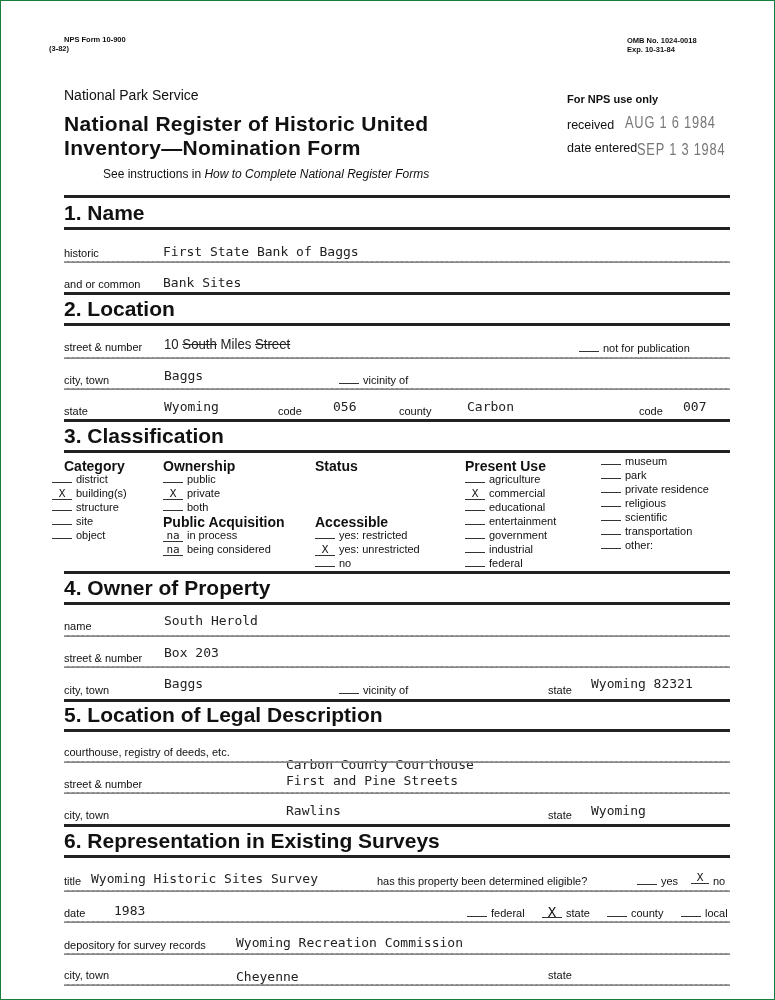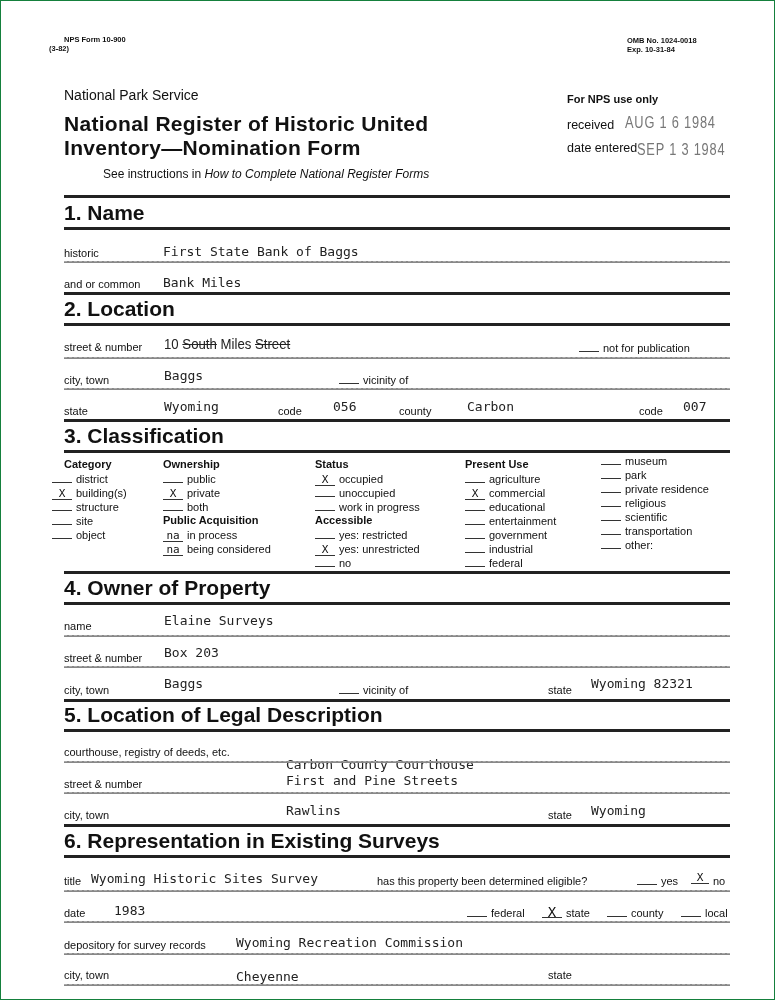--- a/index.html
+++ b/index.html
@@ -15,21 +15,21 @@
   .nps { font-size: 11px; font-weight: bold; }
   .nps-lbl { font-size: 12.5px; }
   .stamp { font-family: "Liberation Sans", sans-serif; font-size: 16px; color: #777; letter-spacing: 1px; font-stretch: condensed; transform: scaleX(0.8); transform-origin: left; }
   .rule { position: absolute; left: 63px; width: 666px; height: 3px; background: #222; }
   .rule.thin { height: 1px; background: #888; border-top: 1px dashed #aaa; }
   .sec { font-size: 21px; font-weight: bold; line-height: 24px; }
   .lbl { font-size: 11px; color: #111; }
   .val { font-family: "DejaVu Sans Mono", monospace; font-size: 13px; color: #222; }
   .val.cond { font-family: "Liberation Sans", sans-serif; font-size: 15px; transform: scaleX(0.88); transform-origin: left; }
   .blank { display: inline-block; width: 20px; border-bottom: 1px solid #333; text-align: center; font-family: "DejaVu Sans Mono", monospace; font-size: 11px; line-height: 10px; margin-right: 4px; }
-  .colh { font-size: 11px; font-weight: bold; }
+  .colh { font-size: 14px; font-weight: bold; }
   .opt { font-size: 11px; line-height: 14px; }
   .strike { text-decoration: line-through; }
 </style>
 </head>
 <body>
 
 <div class="page">
 
   <div class="abs tiny" style="left:63px; top:34px;">NPS Form 10-900</div>
   <div class="abs tiny" style="left:48px; top:43px;">(3-82)</div>
@@ -51,21 +51,21 @@
 
   <div class="rule" style="top:194px;"></div>
   <div class="abs sec" style="left:63px; top:200px;">1.  Name</div>
   <div class="rule" style="top:226px;"></div>
 
   <div class="abs lbl" style="left:63px; top:246px;">historic</div>
   <div class="abs val" style="left:162px; top:243px;">First State Bank of Baggs</div>
   <div class="rule thin" style="top:260px;"></div>
 
   <div class="abs lbl" style="left:63px; top:277px;">and or common</div>
-  <div class="abs val" style="left:162px; top:274px;">Bank Miles</div>
+  <div class="abs val" style="left:162px; top:274px;">Bank Sites</div>
 
   <div class="rule" style="top:291px;"></div>
   <div class="abs sec" style="left:63px; top:296px;">2.  Location</div>
   <div class="rule" style="top:322px;"></div>
 
   <div class="abs lbl" style="left:63px; top:340px;">street &amp; number</div>
   <div class="abs val cond" style="left:163px; top:334px;"><span>10 </span><span class="strike">South</span><span> Miles </span><span class="strike">Street</span></div>
   <div class="abs lbl" style="left:578px; top:341px;"><span class="blank"></span><span>not for publication</span></div>
   <div class="rule thin" style="top:356px;"></div>
 
@@ -102,25 +102,20 @@
       <div class="opt"><span class="blank">X</span><span>private</span></div>
       <div class="opt"><span class="blank"></span><span>both</span></div>
     </div>
   <div class="abs colh" style="left:162px; top:513px;">Public Acquisition</div>
   <div class="abs" style="left:162px; top:527px;" id="acq-list">
       <div class="opt"><span class="blank">na</span><span>in process</span></div>
       <div class="opt"><span class="blank">na</span><span>being considered</span></div>
     </div>
 
   <div class="abs colh" style="left:314px; top:457px;">Status</div>
-  <div class="abs" style="left:314px; top:471px;" id="status-list">
-      <div class="opt"><span class="blank">X</span><span>occupied</span></div>
-      <div class="opt"><span class="blank"></span><span>unoccupied</span></div>
-      <div class="opt"><span class="blank"></span><span>work in progress</span></div>
-    </div>
   <div class="abs colh" style="left:314px; top:513px;">Accessible</div>
   <div class="abs" style="left:314px; top:527px;" id="acc-list">
       <div class="opt"><span class="blank"></span><span>yes: restricted</span></div>
       <div class="opt"><span class="blank">X</span><span>yes: unrestricted</span></div>
       <div class="opt"><span class="blank"></span><span>no</span></div>
     </div>
 
   <div class="abs colh" style="left:464px; top:457px;">Present Use</div>
   <div class="abs" style="left:464px; top:471px;" id="use1-list">
       <div class="opt"><span class="blank"></span><span>agriculture</span></div>
@@ -139,21 +134,21 @@
       <div class="opt"><span class="blank"></span><span>scientific</span></div>
       <div class="opt"><span class="blank"></span><span>transportation</span></div>
       <div class="opt"><span class="blank"></span><span>other:</span></div>
     </div>
 
   <div class="rule" style="top:570px;"></div>
   <div class="abs sec" style="left:63px; top:575px;">4.  Owner of Property</div>
   <div class="rule" style="top:601px;"></div>
 
   <div class="abs lbl" style="left:63px; top:619px;">name</div>
-  <div class="abs val" style="left:163px; top:612px;">Elaine Surveys</div>
+  <div class="abs val" style="left:163px; top:612px;">South Herold</div>
   <div class="rule thin" style="top:634px;"></div>
 
   <div class="abs lbl" style="left:63px; top:651px;">street &amp; number</div>
   <div class="abs val" style="left:163px; top:644px;">Box 203</div>
   <div class="rule thin" style="top:665px;"></div>
 
   <div class="abs lbl" style="left:63px; top:683px;">city, town</div>
   <div class="abs val" style="left:163px; top:675px;">Baggs</div>
   <div class="abs lbl" style="left:338px; top:683px;"><span class="blank"></span><span>vicinity of</span></div>
   <div class="abs lbl" style="left:547px; top:683px;">state</div>

